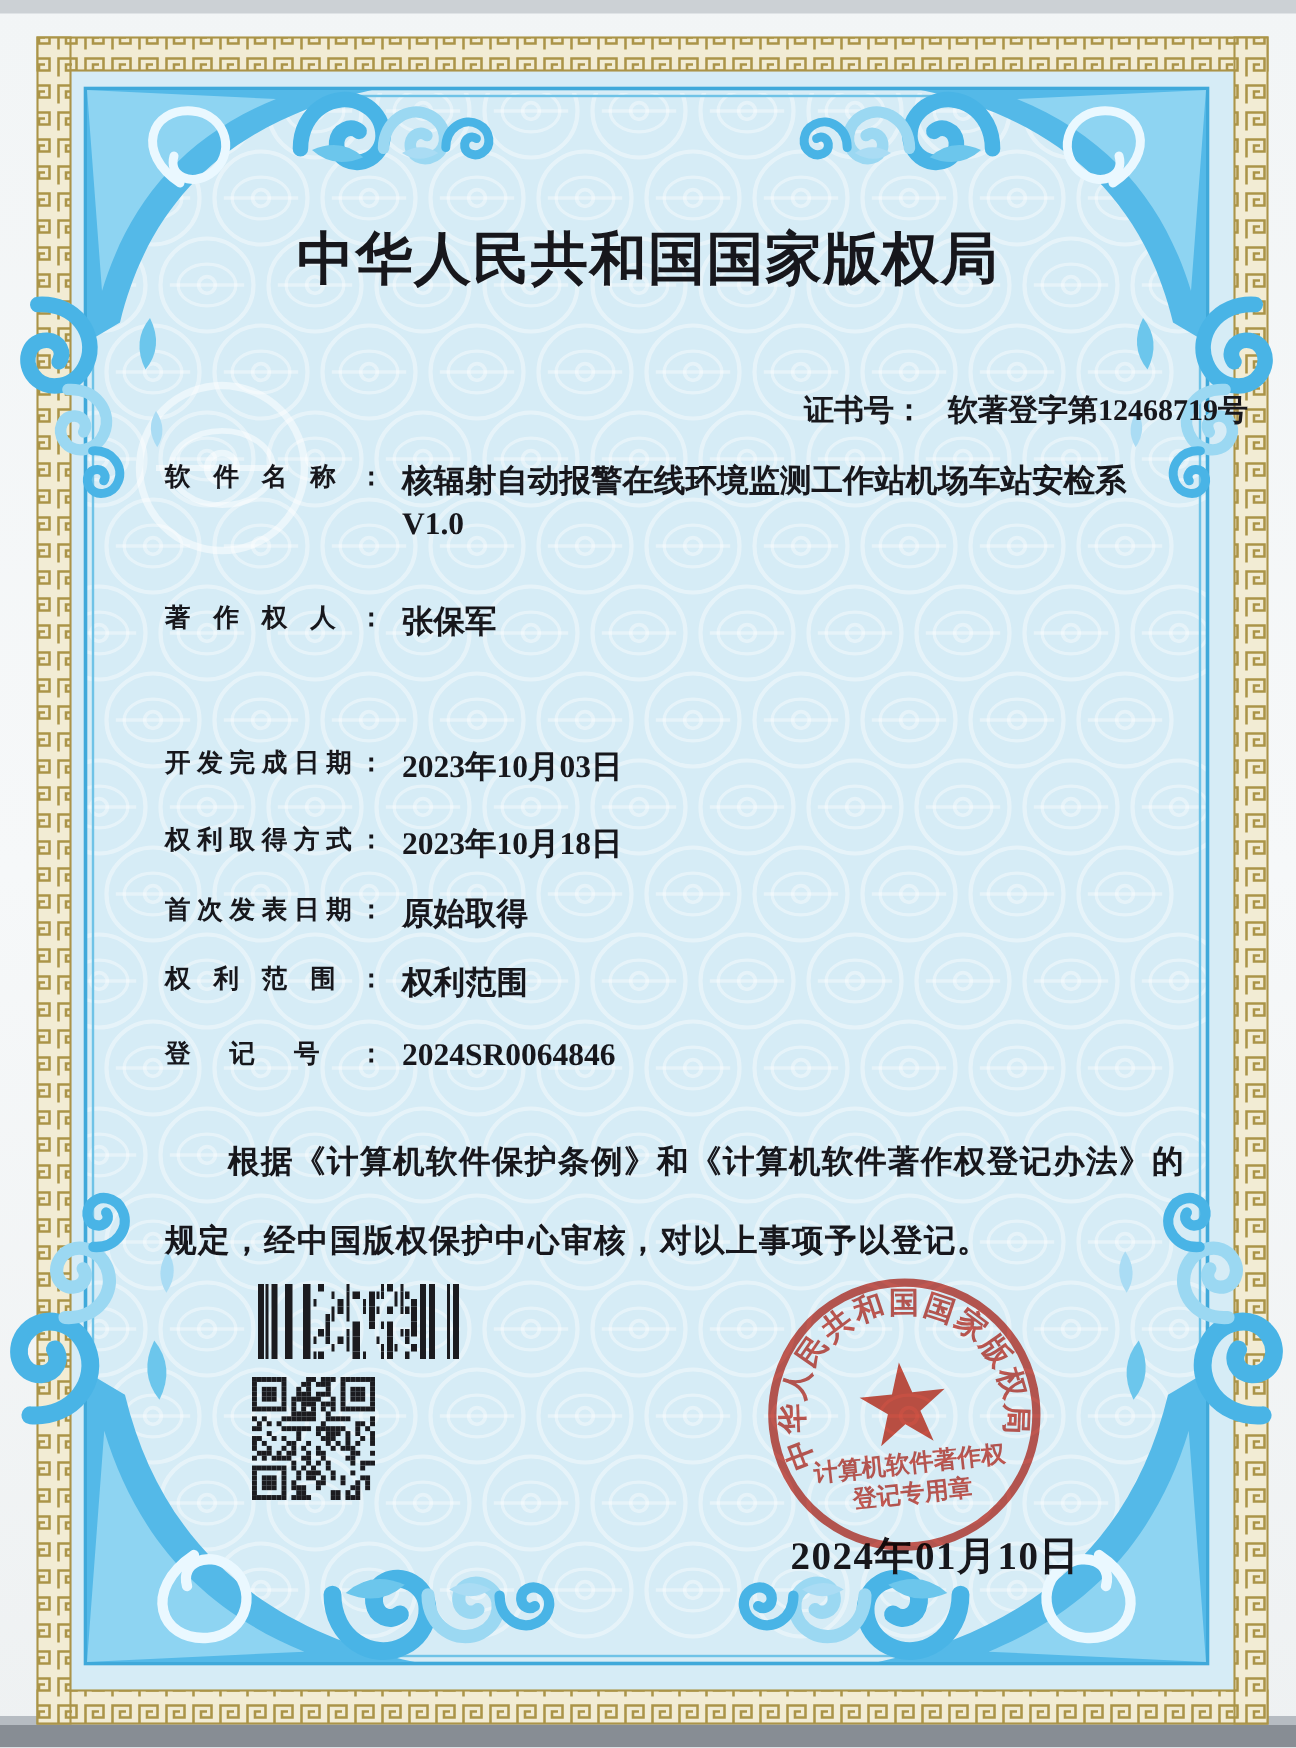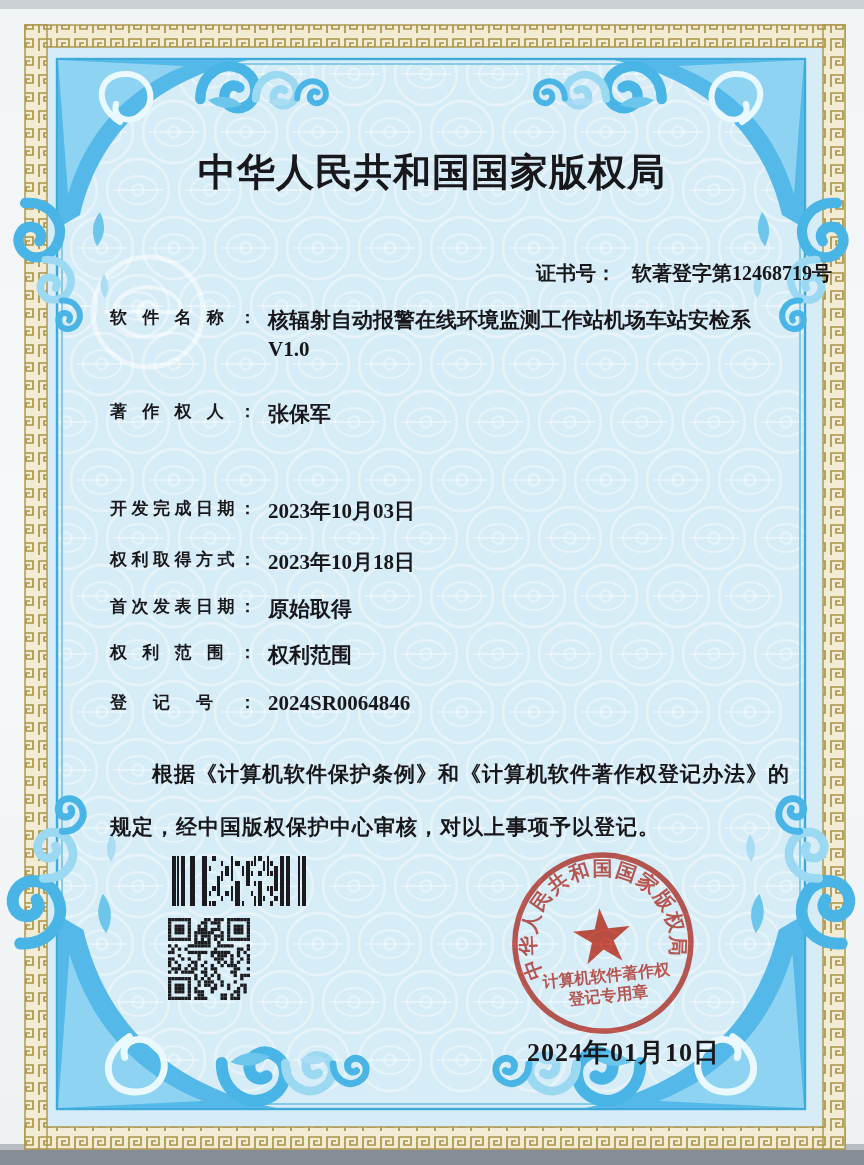--- a/index.html
+++ b/index.html
@@ -30,21 +30,21 @@
   .field-value{
     position:absolute;left:268px;font-size:21px;font-weight:700;color:#17171c;
     white-space:nowrap;
   }
   .field-value .vline{display:block;line-height:29px;}
   .statement-line{
     position:absolute;left:110px;font-size:21px;font-weight:700;color:#17171c;
     letter-spacing:1px;z-index:4;white-space:nowrap;
   }
   .indent{padding-left:42px;}
-  .issue-date{left:527px;top:1020px;font-size:26px;font-weight:700;letter-spacing:1px;margin-top:15px;}
+  .issue-date{left:527px;top:1020px;font-size:26px;font-weight:700;letter-spacing:1px;}
   .seal{position:absolute;left:498px;top:838px;width:212px;height:212px;z-index:5;
         transform:rotate(-6deg);opacity:.9;mix-blend-mode:multiply;}
   .code{position:absolute;z-index:4;}
   .barcode{left:172px;top:856px;width:134px;height:50px;}
   .qrcode{left:168px;top:918px;width:82px;height:82px;}
 </style>
 </head>
 <body>
 
 <div class="photo">

